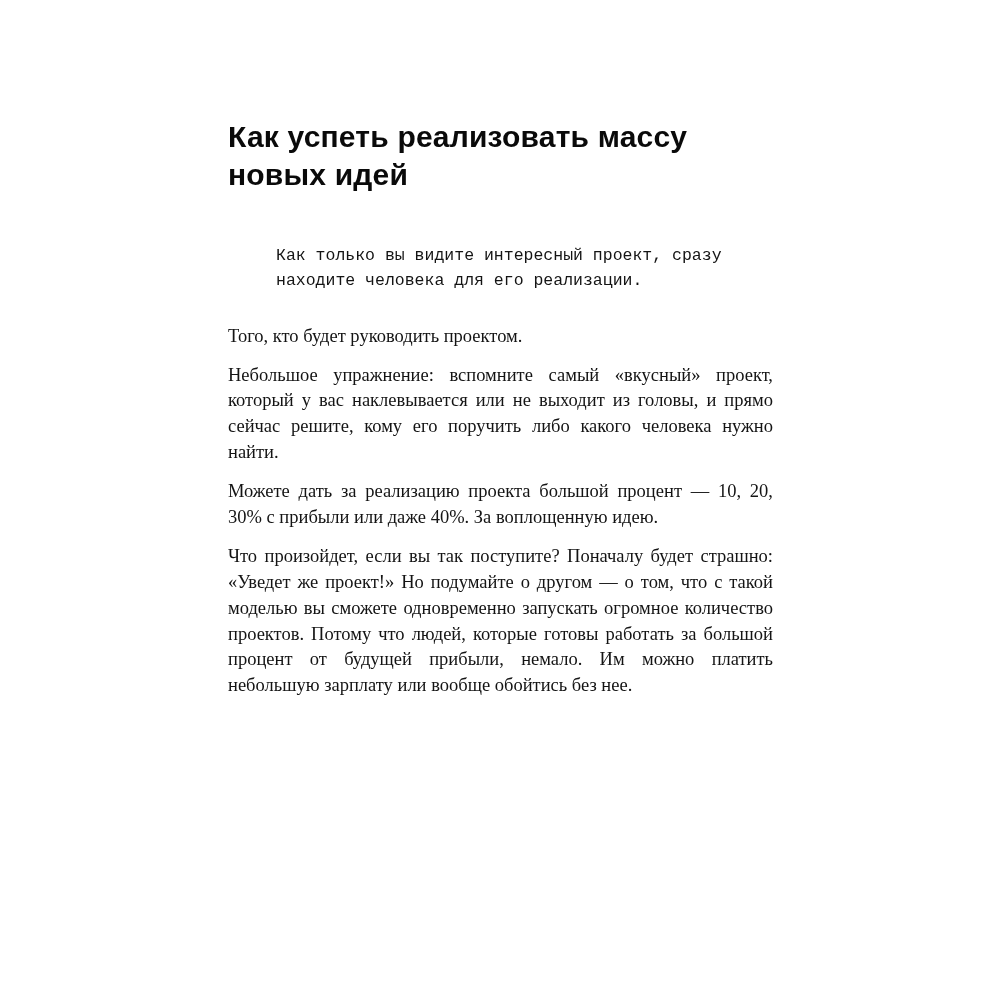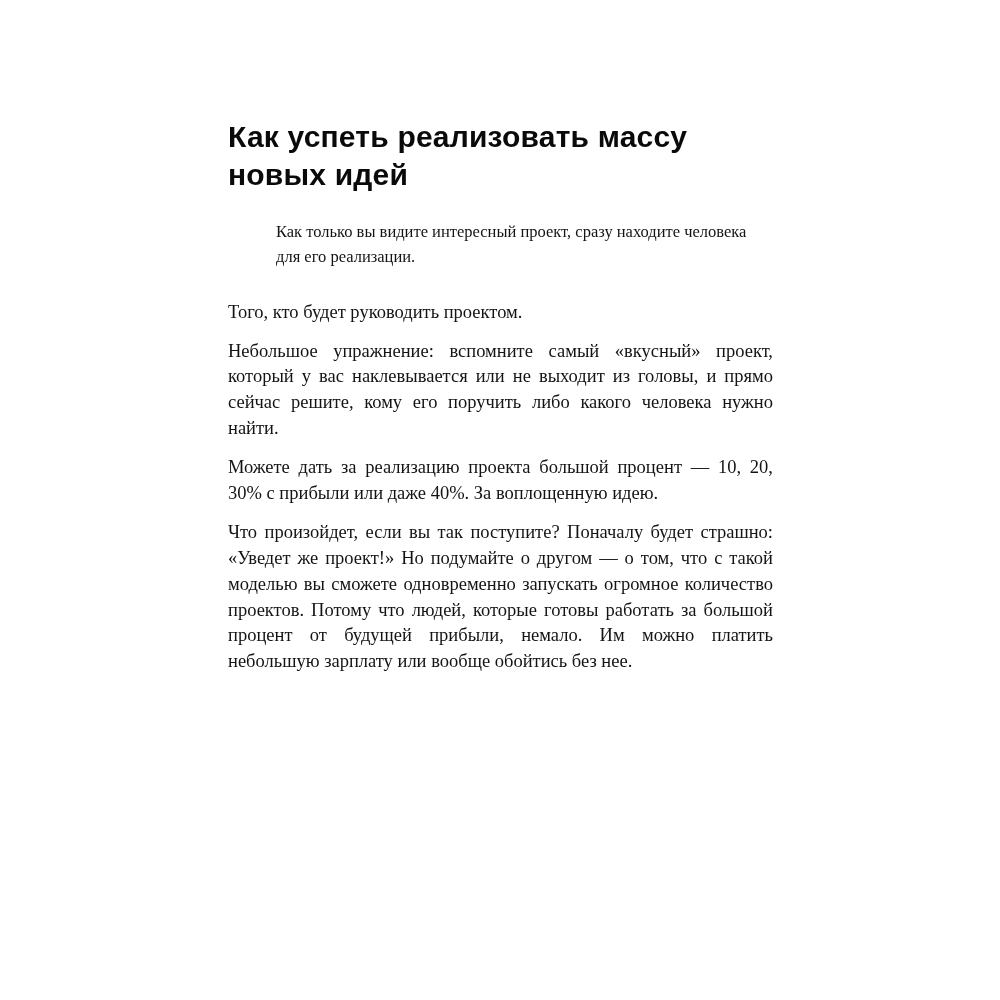--- a/index.html
+++ b/index.html
@@ -19,34 +19,34 @@
     left: 228px;
     top: 118px;
     width: 545px;
     color: #111111;
   }
   .chapter-title {
     font-family: "Liberation Sans", "DejaVu Sans", sans-serif;
     font-weight: 700;
     font-size: 30px;
     line-height: 1.27;
-    margin: 0 0 26px 0;
+    margin: 0 0 50px 0;
     color: #0a0a0a;
     letter-spacing: 0.2px;
   }
   .para {
     font-family: "Liberation Serif", "DejaVu Serif", serif;
     font-size: 18.5px;
     line-height: 1.4;
     text-align: justify;
     margin: 0 0 13px 0;
     color: #141414;
   }
   .quote {
-    font-family: Liberation Serif, serif;
+    font-family: Liberation Mono, monospace;
     font-size: 16.5px;
     line-height: 1.5;
     text-align: left;
     margin: 24px 0 30px 48px;
     width: 472px;
     color: #141414;
   }
 </style>
 </head>
 <body>

